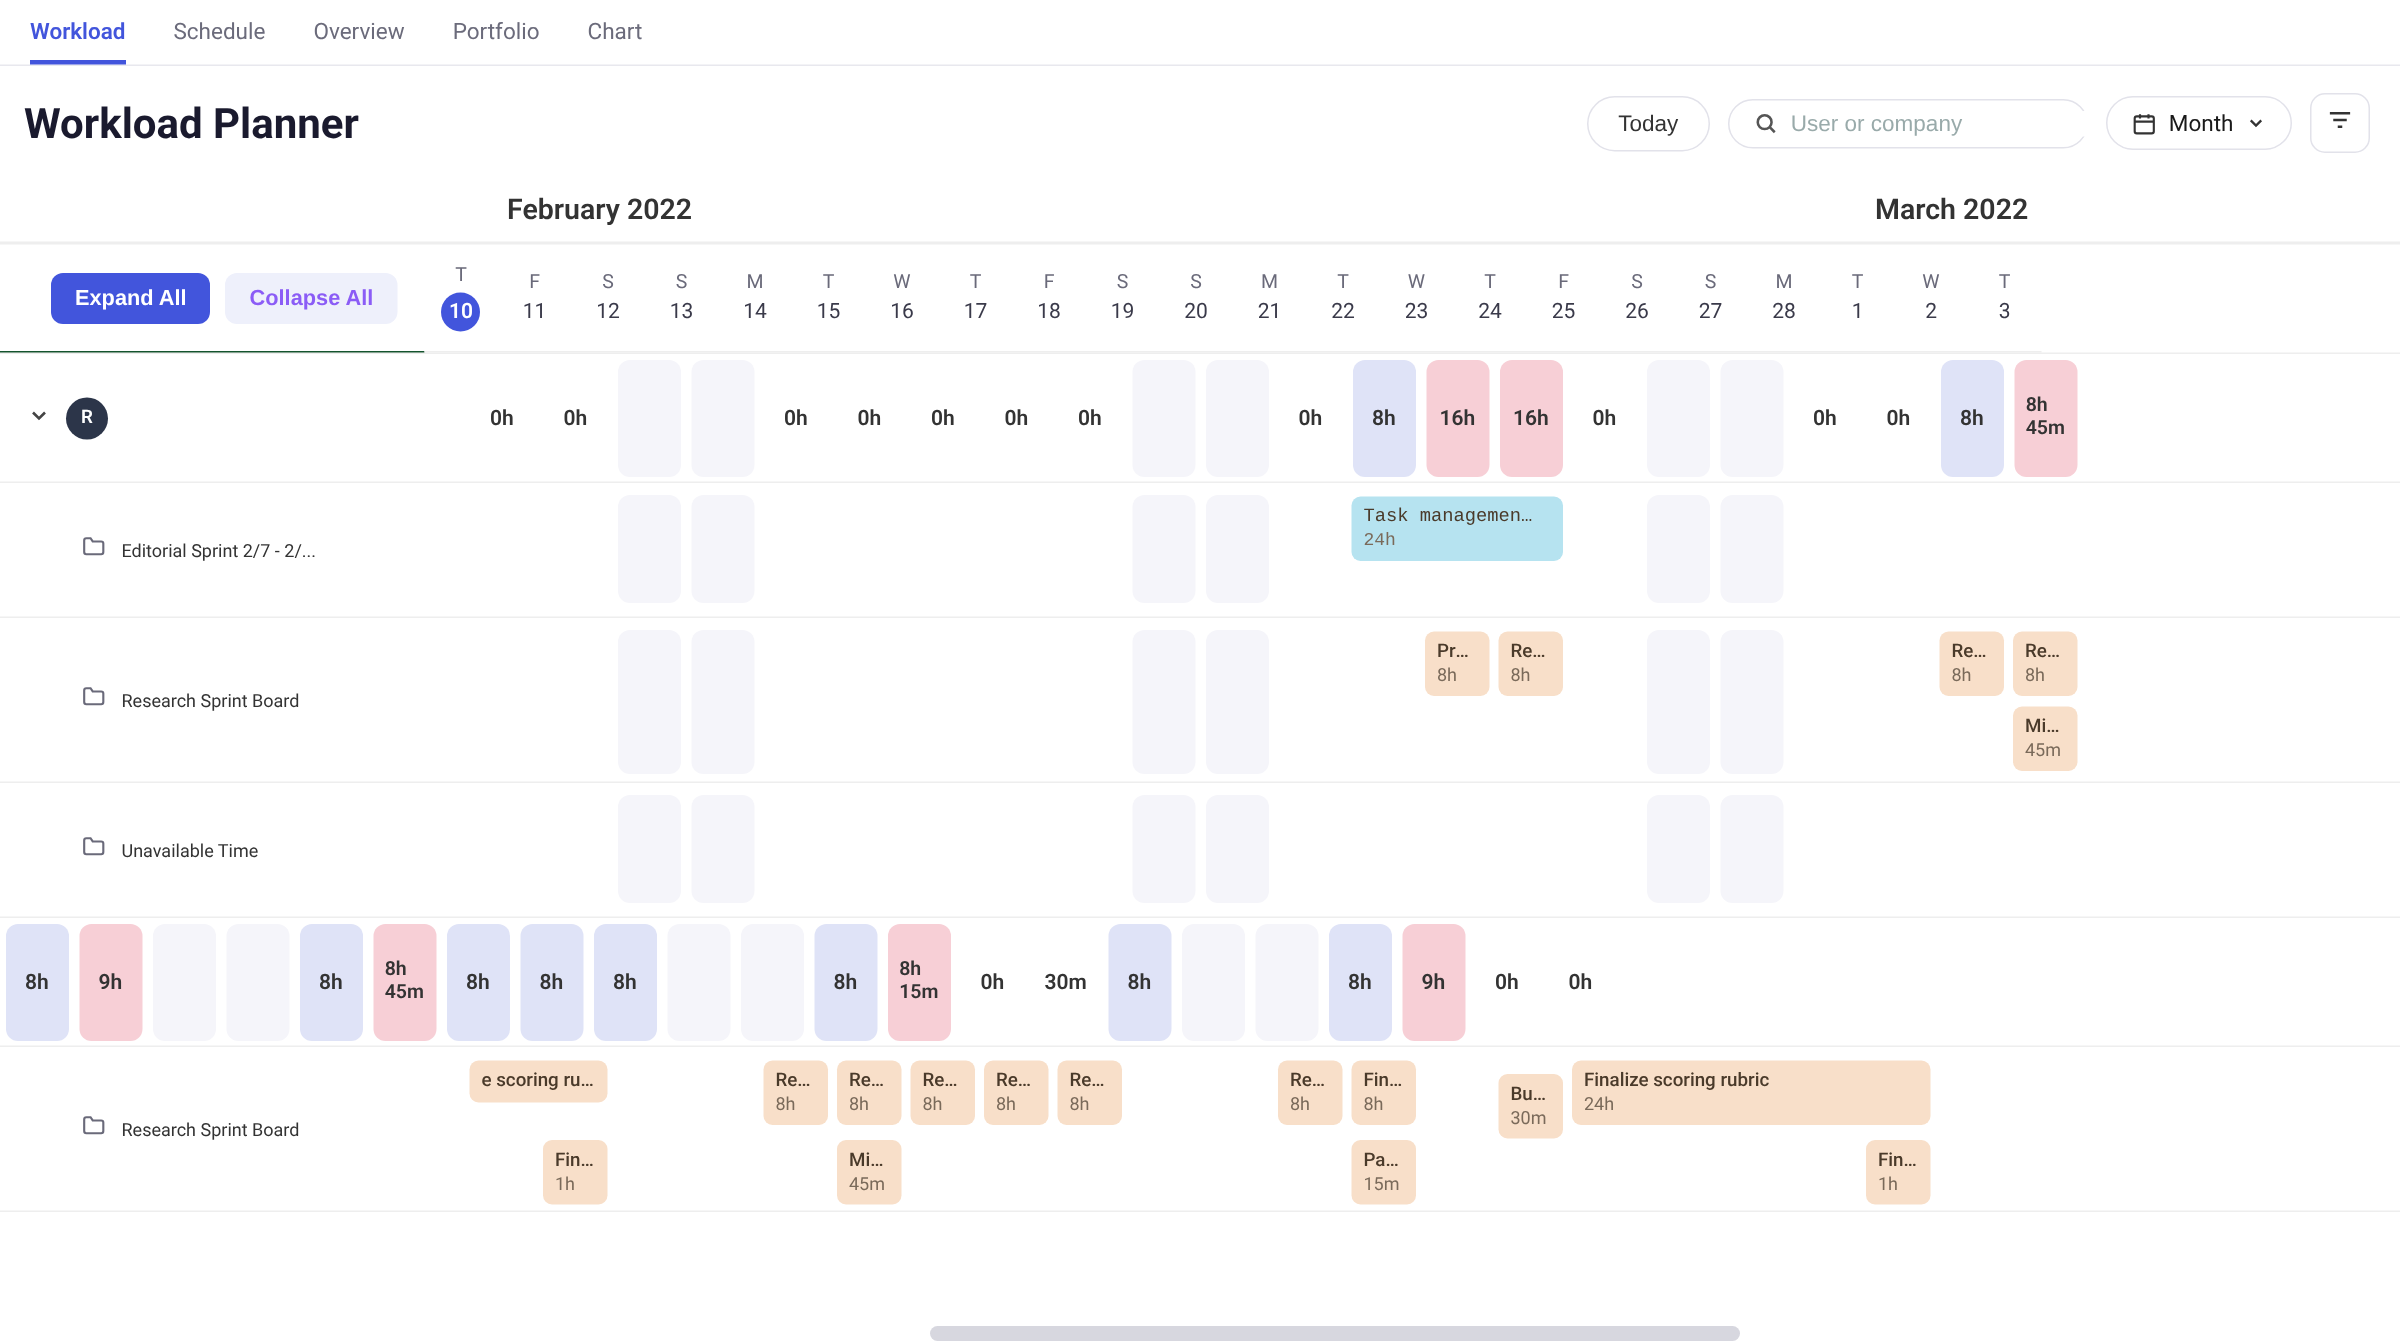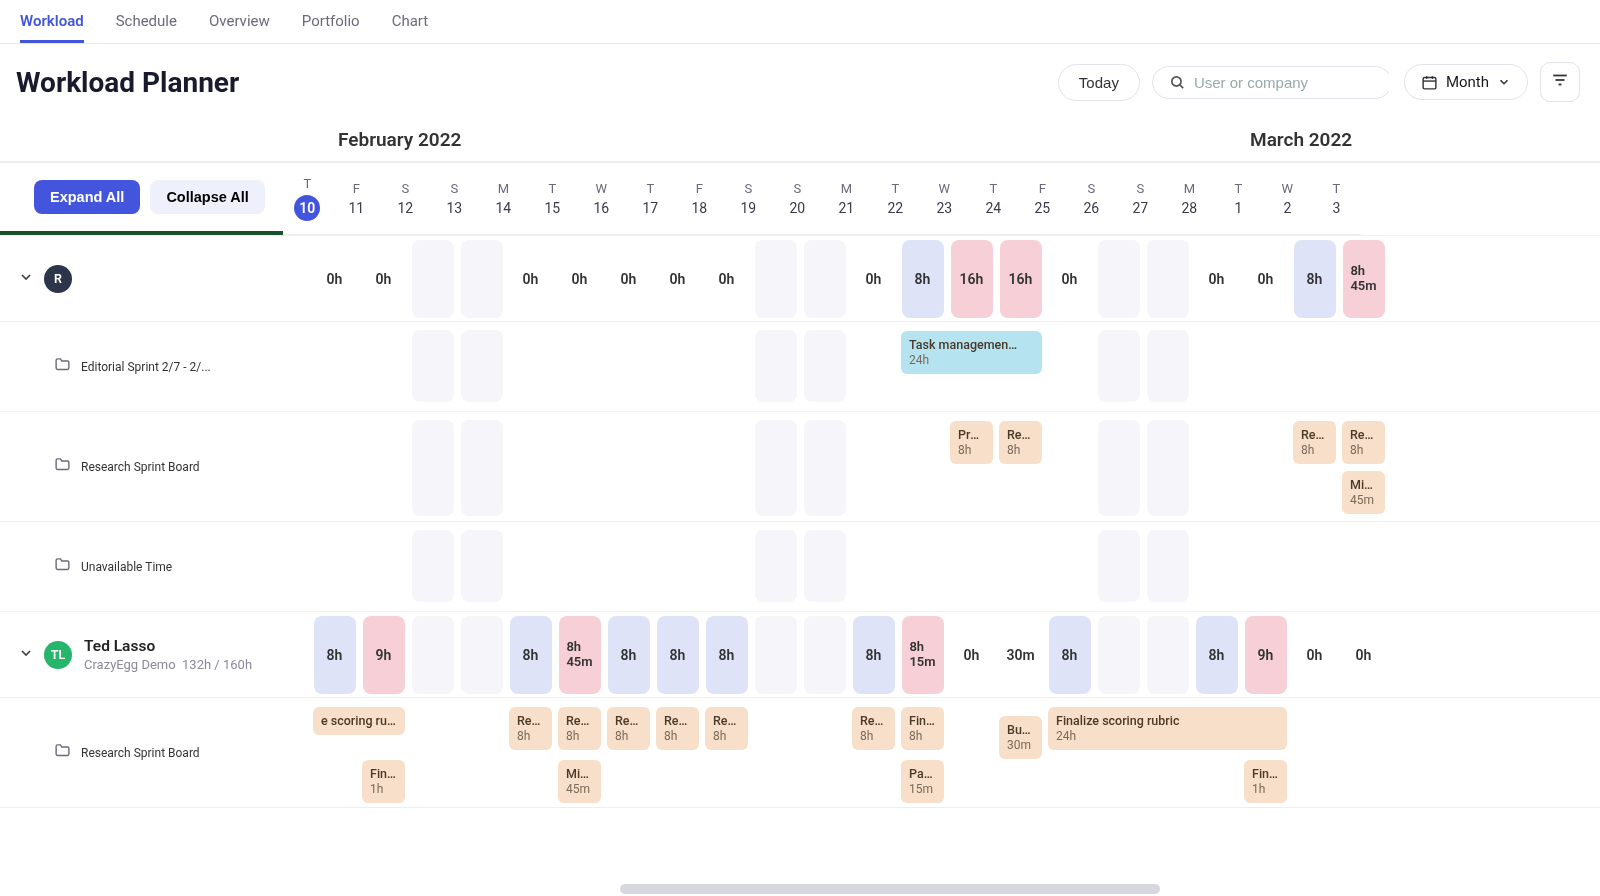--- a/index.html
+++ b/index.html
@@ -25,23 +25,23 @@
 
 
 .month-row { display: flex; border-bottom: 1px solid #eee; }
 .left-spacer { width: 310px; flex-shrink: 0; }
 .months-area { flex: 1; display: flex; position: relative; }
 .month-label { font-size: 19px; font-weight: 600; color: #333; padding: 8px 0 10px; }
 
 
 .grid-wrap { display: flex; flex: 1; overflow: hidden; border-top: 1px solid #eee; }
 
-.left-header-cell { height: 72px; display: flex; align-items: center; gap: 10px; padding: 0 18px 0 34px; border-bottom: 4px solid #14532d; }
+.left-header-cell { height: 72px; display: flex; align-items: center; gap: 10px; padding: 0 18px 0 34px; border-bottom: 1px solid #14532d; }
 .btn-expand { background: #4255dc; color: #fff; border: none; border-radius: 8px; padding: 9px 16px; font-size: 14.5px; font-weight: 600; cursor: pointer; }
-.btn-collapse { background: #eef0fb; color: #000000; border: none; border-radius: 8px; padding: 9px 16px; font-size: 14.5px; font-weight: 600; cursor: pointer; }
+.btn-collapse { background: #eef0fb; color: #8b5cf6; border: none; border-radius: 8px; padding: 9px 16px; font-size: 14.5px; font-weight: 600; cursor: pointer; }
 
 
 .day-header { display: grid; grid-template-columns: repeat(22, 49px); height: 72px; border-bottom: 1px solid #eee; }
 .day-col { display: flex; flex-direction: column; align-items: center; justify-content: center; gap: 4px; }
 .day-dow { font-size: 13px; color: #6a6a7a; }
 .day-num { font-size: 14px; color: #3a3a4a; }
 .day-today .day-num { background: #4255dc; color: #fff; border-radius: 50%; width: 26px; height: 26px; display: flex; align-items: center; justify-content: center; font-weight: 600; }
 
 
 .row { display: flex; border-bottom: 1px solid #eee; }
@@ -65,21 +65,21 @@
 .cell { display: flex; align-items: center; justify-content: center; position: relative; }
 .hour-chip { width: 42px; height: 78px; border-radius: 8px; display: flex; flex-direction: column; align-items: center; justify-content: center; font-size: 14px; font-weight: 600; color: #333; }
 .chip-weekend { background: #f5f5fa; }
 .chip-normal { background: #dfe3f7; }
 .chip-over { background: #f7cfd6; }
 .chip-plain { background: transparent; }
 
 .task-chip { border-radius: 6px; padding: 6px 8px; font-size: 12.5px; line-height: 1.25; overflow: hidden; white-space: nowrap; text-overflow: ellipsis; position: relative; }
 .task-chip .t-title { font-weight: 500; color: #4a3a2a; overflow: hidden; text-overflow: ellipsis; }
 .task-chip .t-hrs { color: #7a6a5a; font-size: 12px; }
-.tc-blue { background: #b6e3f0; }
+.tc-blue { background: #b6e3f0; font-family: Liberation Mono, monospace; }
 .tc-peach { background: #f8dfc9; }
 
 
 .span { align-self: start; margin: 3px 3px; }
 
 .scrollbar-faux { position: absolute; bottom: 2px; left: 290px; width: 540px; height: 10px; background: #d7d7df; border-radius: 6px; }
 </style>
 </head>
 <body>
 
@@ -421,30 +421,20 @@
               </div>
               <div style="grid-area: 1 / 17 / span 1;">
                 <div style="width:42px;height:72px;border-radius:8px;background:#f5f5fa;margin:2px auto;"></div>
               </div>
               <div style="grid-area: 1 / 18 / span 1;">
                 <div style="width:42px;height:72px;border-radius:8px;background:#f5f5fa;margin:2px auto;"></div>
               </div>
             </div>
           </div>
           <div class="row user-row">
-            <div class="row-left">
-              <span class="chevron"><svg width="16" height="16" viewBox="0 0 24 24" fill="none" stroke="#444" stroke-width="2.6">
-                  <polyline points="6 9 12 15 18 9"></polyline>
-                </svg></span>
-              <div class="avatar green">TL</div>
-              <div>
-                <div class="user-name">Ted Lasso</div>
-                <div class="user-sub">CrazyEgg Demo&nbsp;&nbsp;132h / 160h</div>
-              </div>
-            </div>
             <div class="row-right">
               <div class="cell">
                 <div class="hour-chip chip-normal">8h</div>
               </div>
               <div class="cell">
                 <div class="hour-chip chip-over">9h</div>
               </div>
               <div class="cell">
                 <div class="hour-chip chip-weekend"></div>
               </div>

